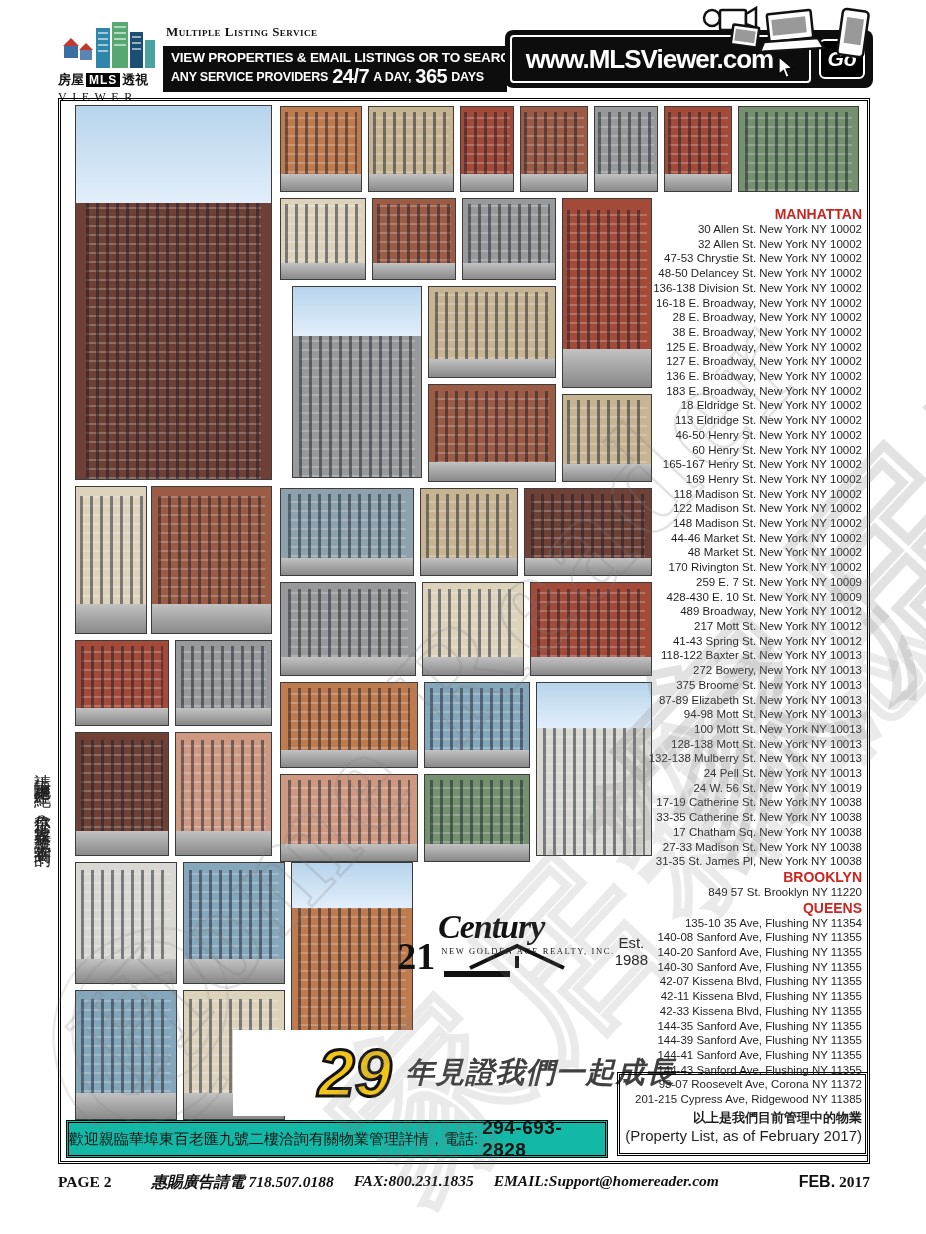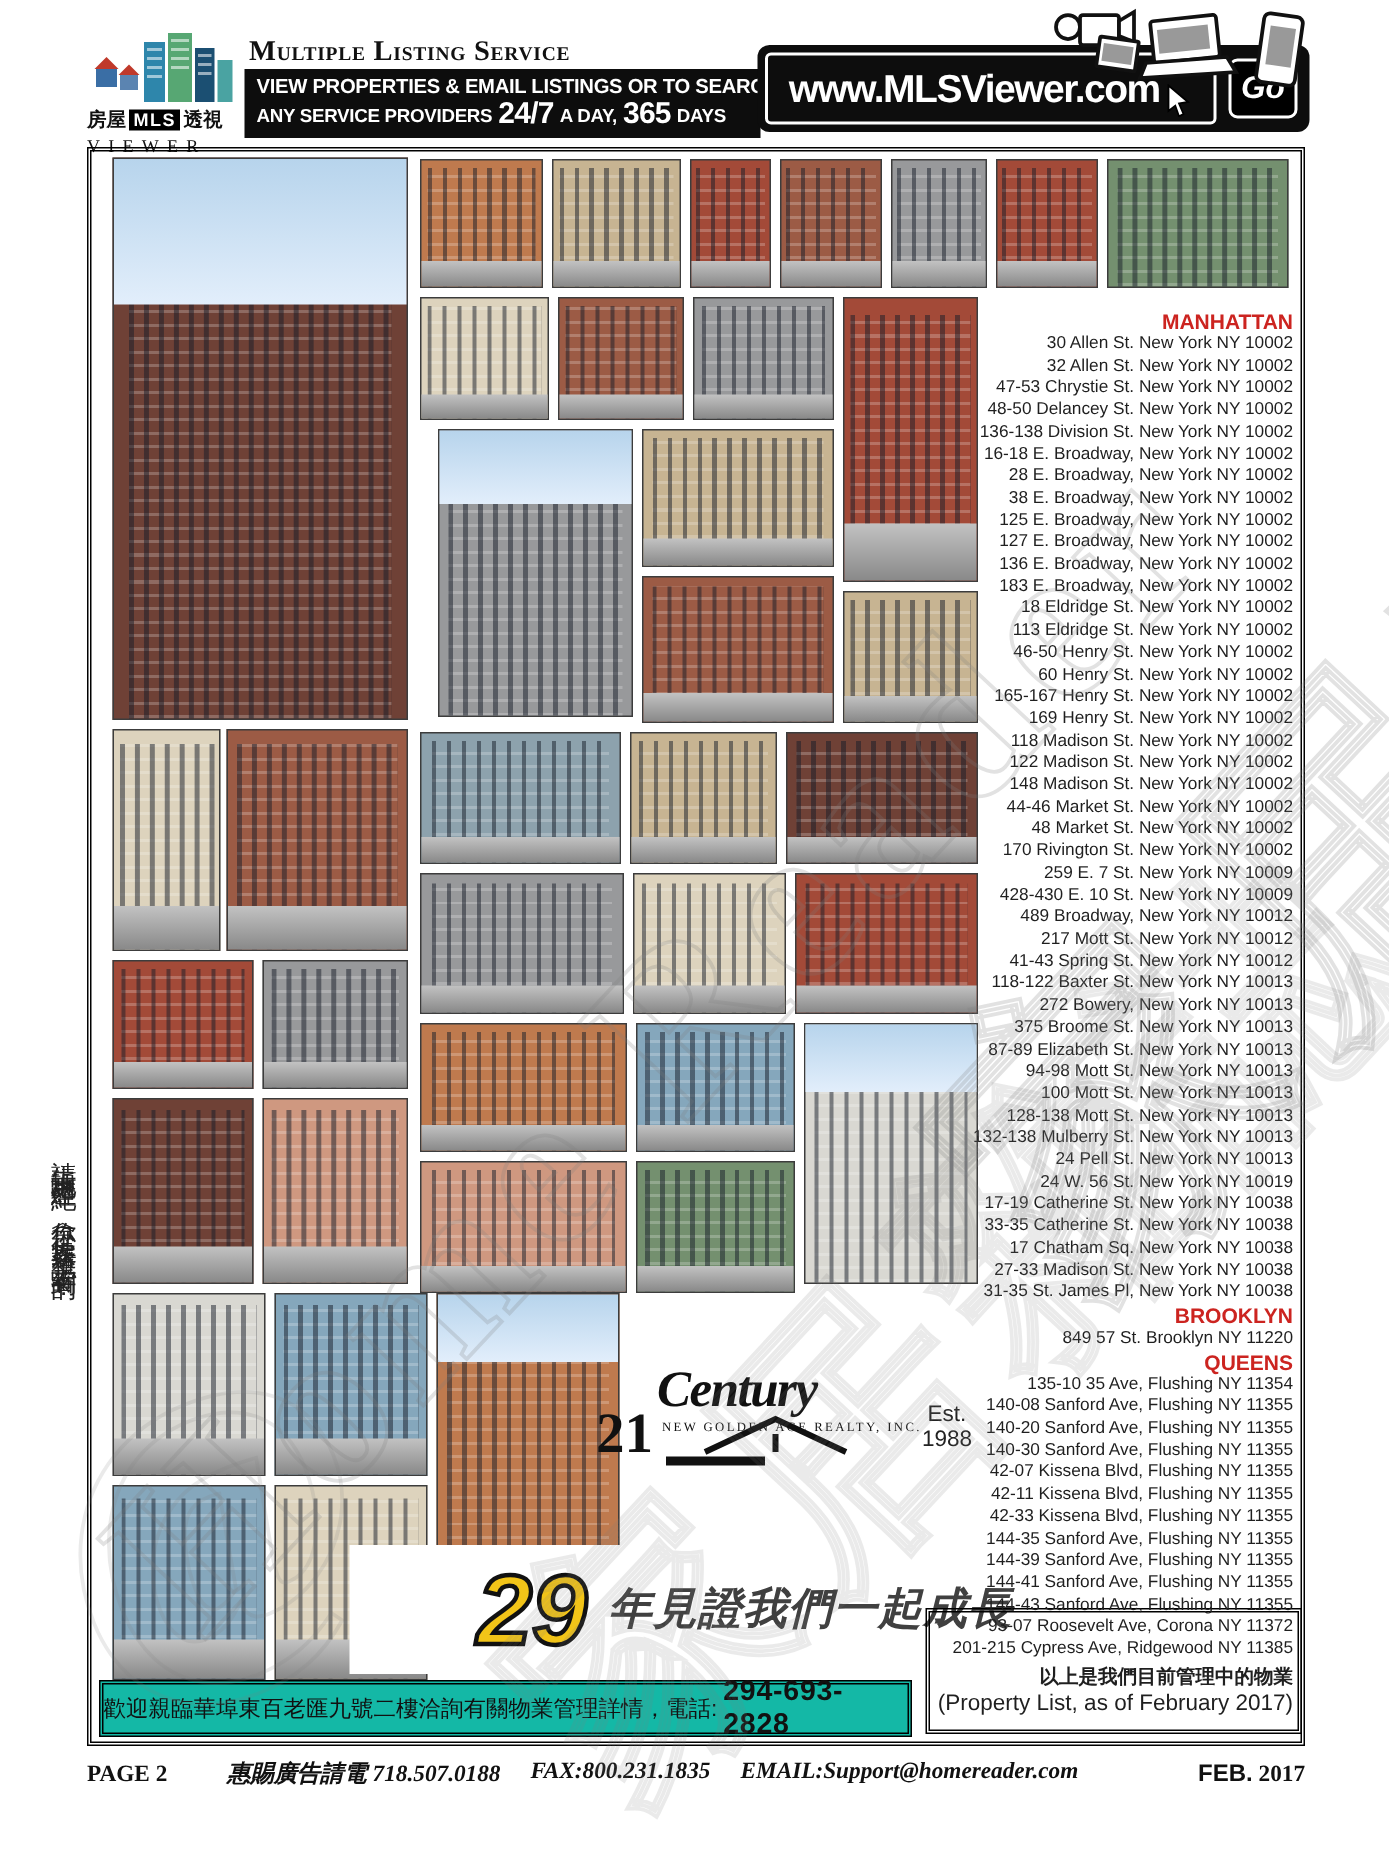--- a/index.html
+++ b/index.html
@@ -9,21 +9,21 @@
     font-family:"Liberation Sans",sans-serif;color:#111;
   }
   
   .logo{position:absolute;left:58px;top:20px;width:102px;}
   .logo-art{display:block;margin-left:4px;}
   .logo-row{display:flex;align-items:center;gap:2px;font-weight:bold;font-size:13px;margin-top:1px;}
   .logo-mls{background:#000;color:#fff;padding:0 3px;font-size:12px;letter-spacing:1px;}
   .logo-viewer{font-size:12px;letter-spacing:5.5px;margin-top:1px;font-family:"Liberation Serif",serif;}
   .mls-title{
     position:absolute;left:166px;top:24px;font-family:"Liberation Serif",serif;
-    font-weight:bold;font-size:19px;font-variant:small-caps;letter-spacing:.5px;
+    font-weight:bold;font-size:13px;font-variant:small-caps;letter-spacing:.5px;
   }
   .black-banner{
     position:absolute;left:163px;top:46px;width:344px;height:46px;background:#0d0d0d;
     color:#fff;font-weight:bold;display:flex;flex-direction:column;justify-content:center;
     padding-left:8px;box-sizing:border-box;letter-spacing:-.2px;
   }
   .bb-line1{font-size:13.5px;white-space:nowrap;}
   .bb-line2{font-size:12.5px;white-space:nowrap;display:flex;align-items:center;gap:4px;}
   .bb-big{font-size:20px;letter-spacing:-.5px;}
   .url-bar{

